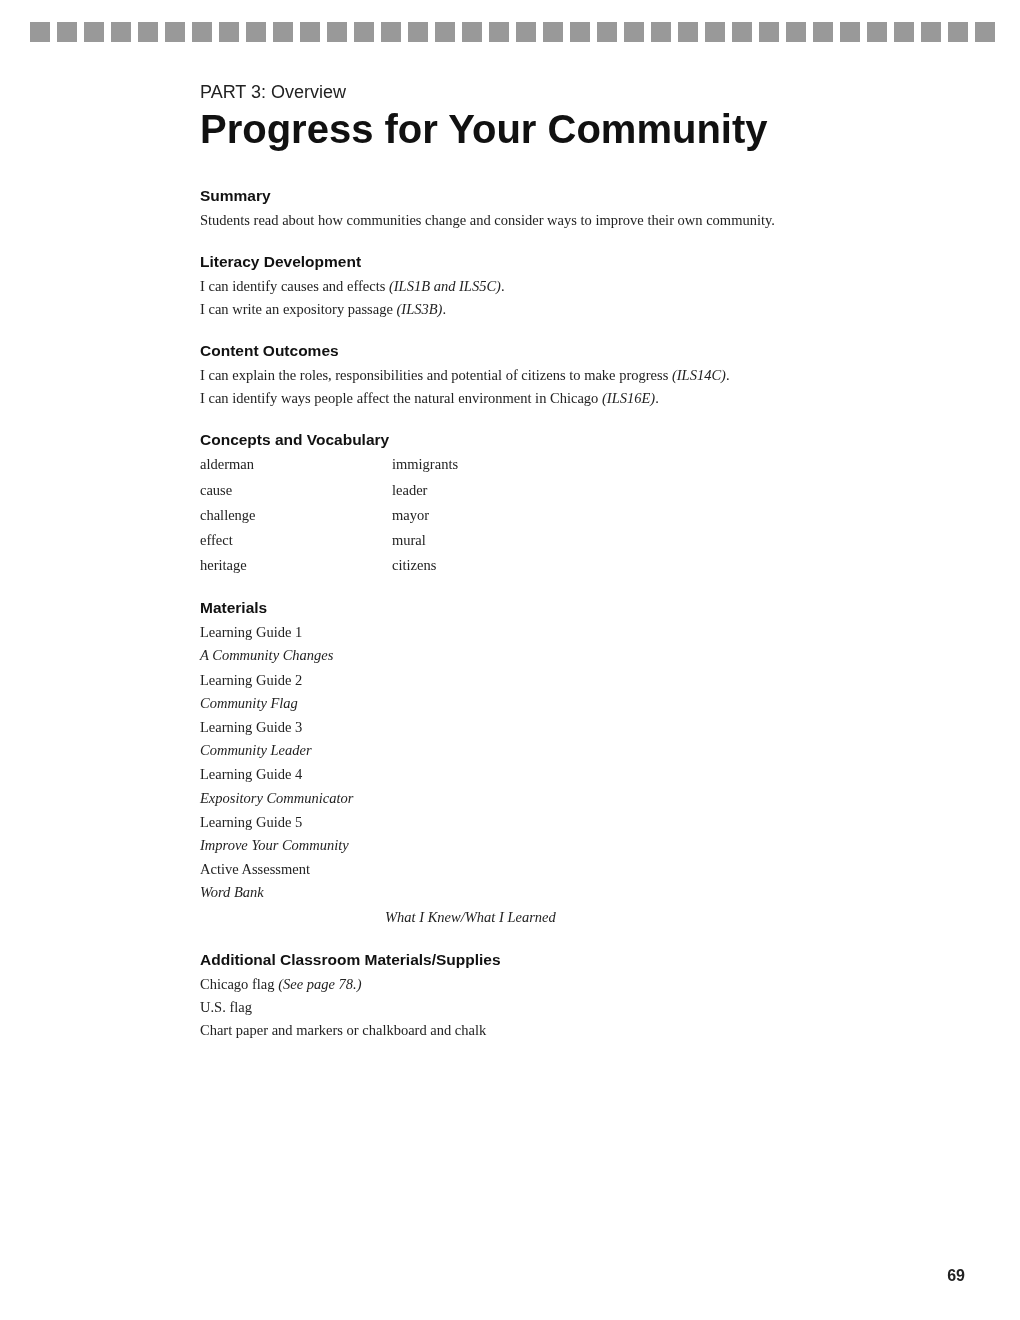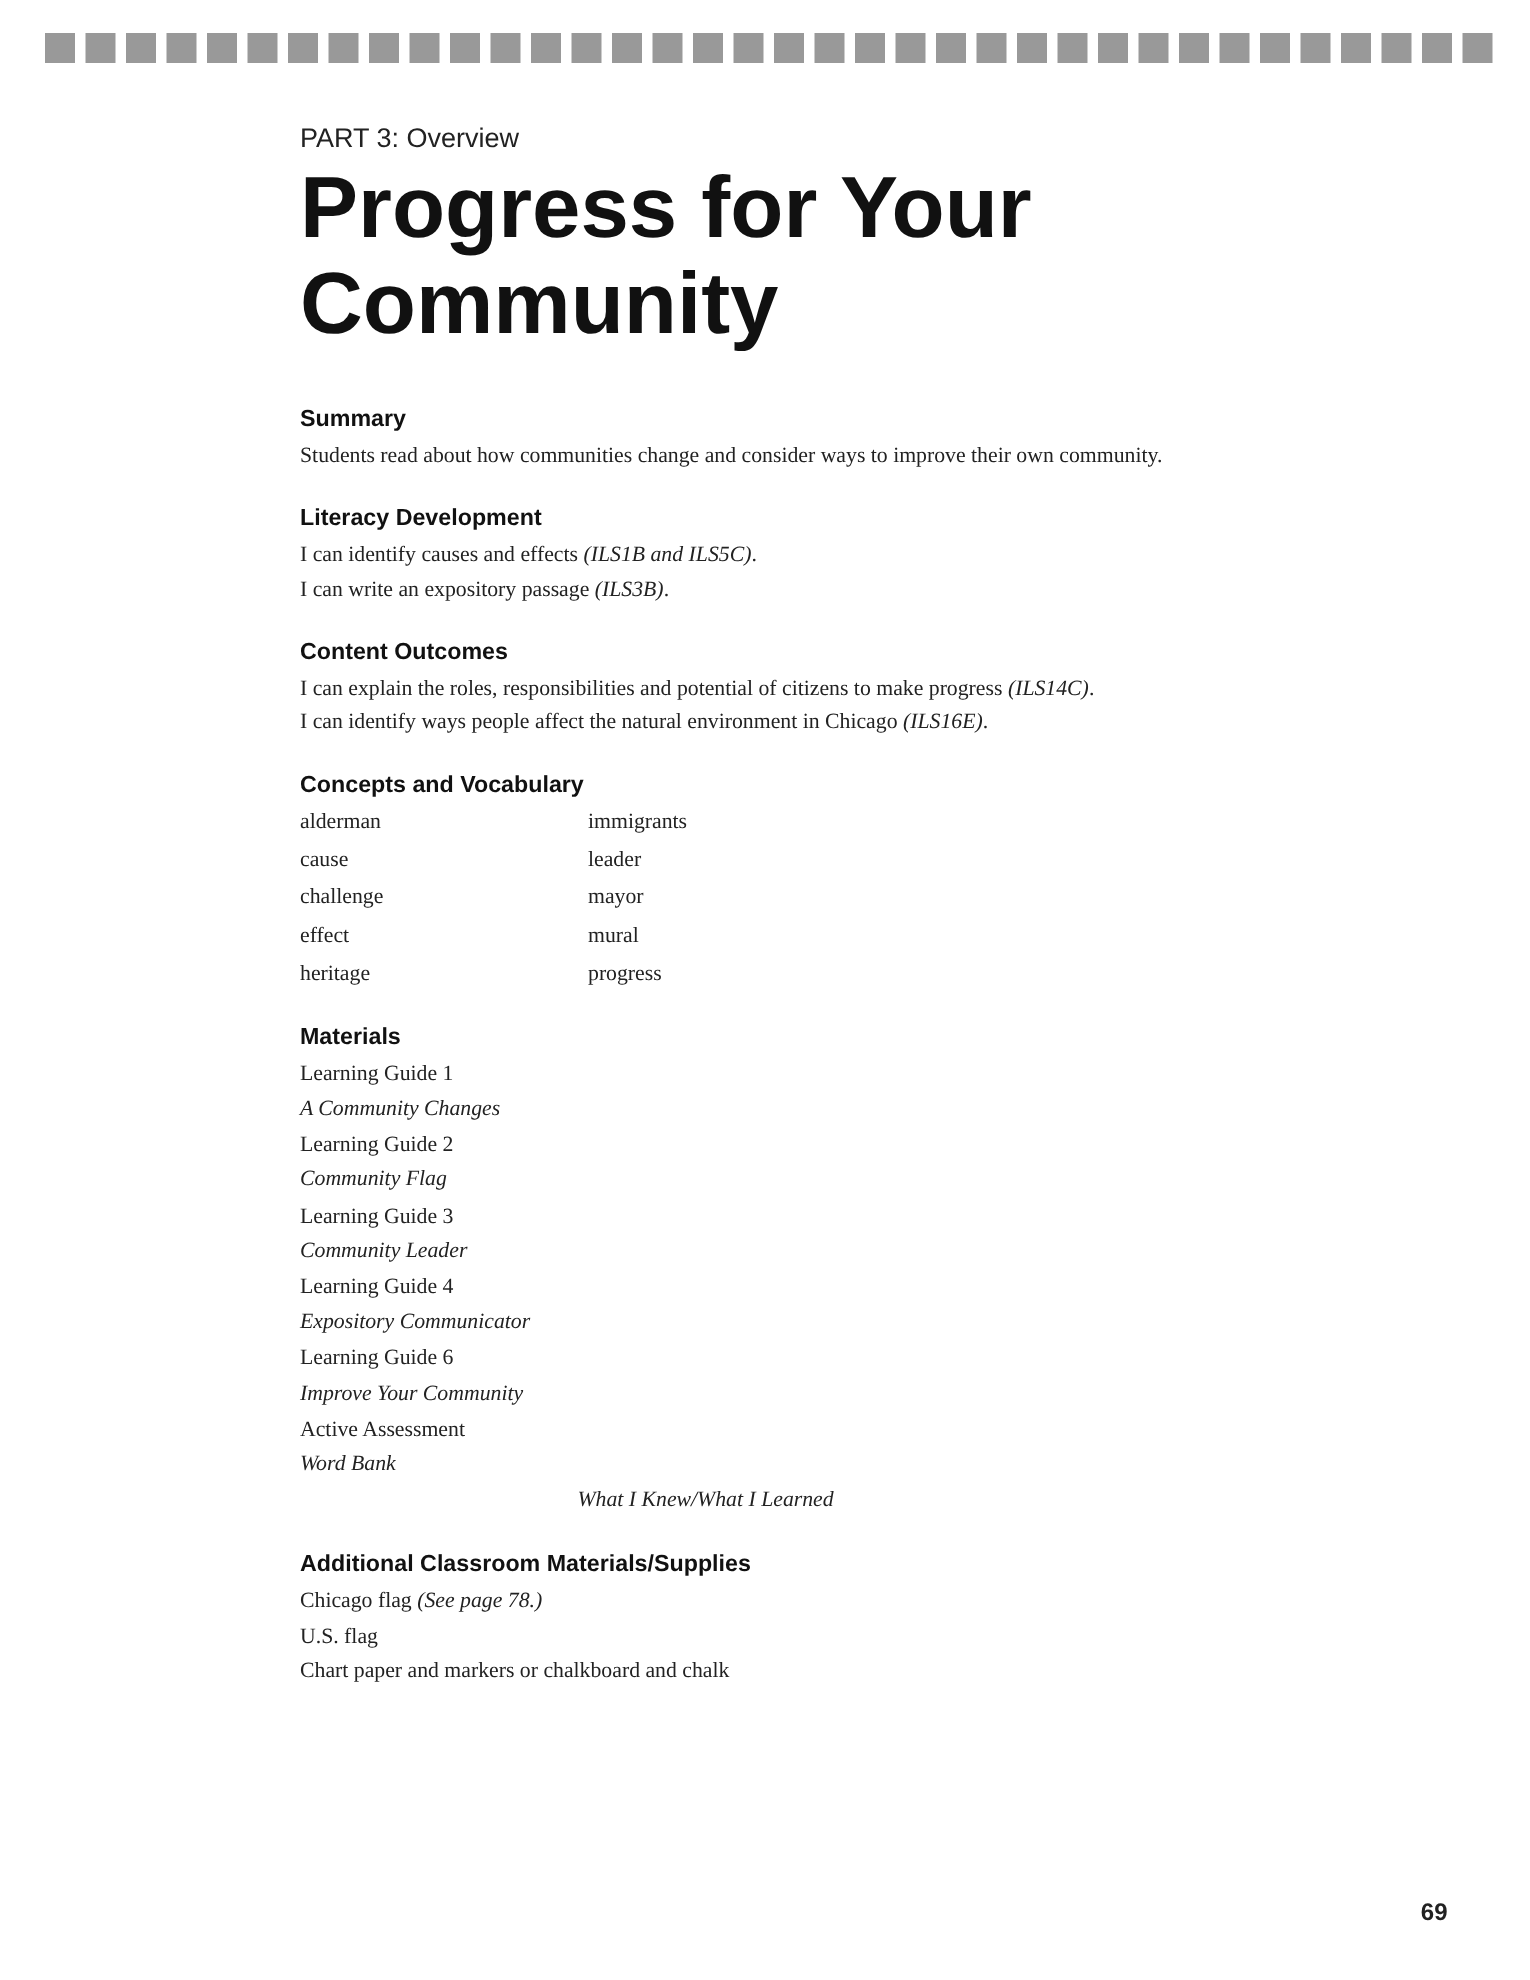--- a/index.html
+++ b/index.html
@@ -40,21 +40,21 @@
       font-size: 18px;
       font-weight: normal;
       color: #222;
       margin-bottom: 4px;
       margin-top: 10px;
     }
 
     
     .main-title {
       font-family: Arial, Helvetica, sans-serif;
-      font-size: 58px;
+      font-size: 40px;
       font-weight: 900;
       color: #111;
       line-height: 1.1;
       margin-bottom: 36px;
     }
 
     
     .section {
       margin-bottom: 22px;
     }
@@ -229,21 +229,21 @@
           <div class="vocab-word">cause</div>
           <div class="vocab-word">challenge</div>
           <div class="vocab-word">effect</div>
           <div class="vocab-word">heritage</div>
         </div>
       <div class="vocab-col">
       <div class="vocab-word">immigrants</div>
           <div class="vocab-word">leader</div>
           <div class="vocab-word">mayor</div>
           <div class="vocab-word">mural</div>
-          <div class="vocab-word">progress</div>
+          <div class="vocab-word">citizens</div>
         </div>
     </div>
   </div>
 
   <div class="section">
     <div class="section-heading">Materials</div>
     <div class="materials-table">
     <div class="materials-row">
           <div class="materials-label">Learning Guide 1</div>
           <div class="materials-value">A Community Changes</div>
@@ -254,21 +254,21 @@
         </div>
         <div class="materials-row">
           <div class="materials-label">Learning Guide 3</div>
           <div class="materials-value">Community Leader</div>
         </div>
         <div class="materials-row">
           <div class="materials-label">Learning Guide 4</div>
           <div class="materials-value">Expository Communicator</div>
         </div>
         <div class="materials-row">
-          <div class="materials-label">Learning Guide 6</div>
+          <div class="materials-label">Learning Guide 5</div>
           <div class="materials-value">Improve Your Community</div>
         </div>
         <div class="materials-row">
           <div class="materials-label">Active Assessment</div>
           <div class="materials-value">Word Bank</div>
         </div>
         <div class="materials-row indent-row">
           <div class="materials-value">What I Knew/What I Learned</div>
         </div>
       </div>

